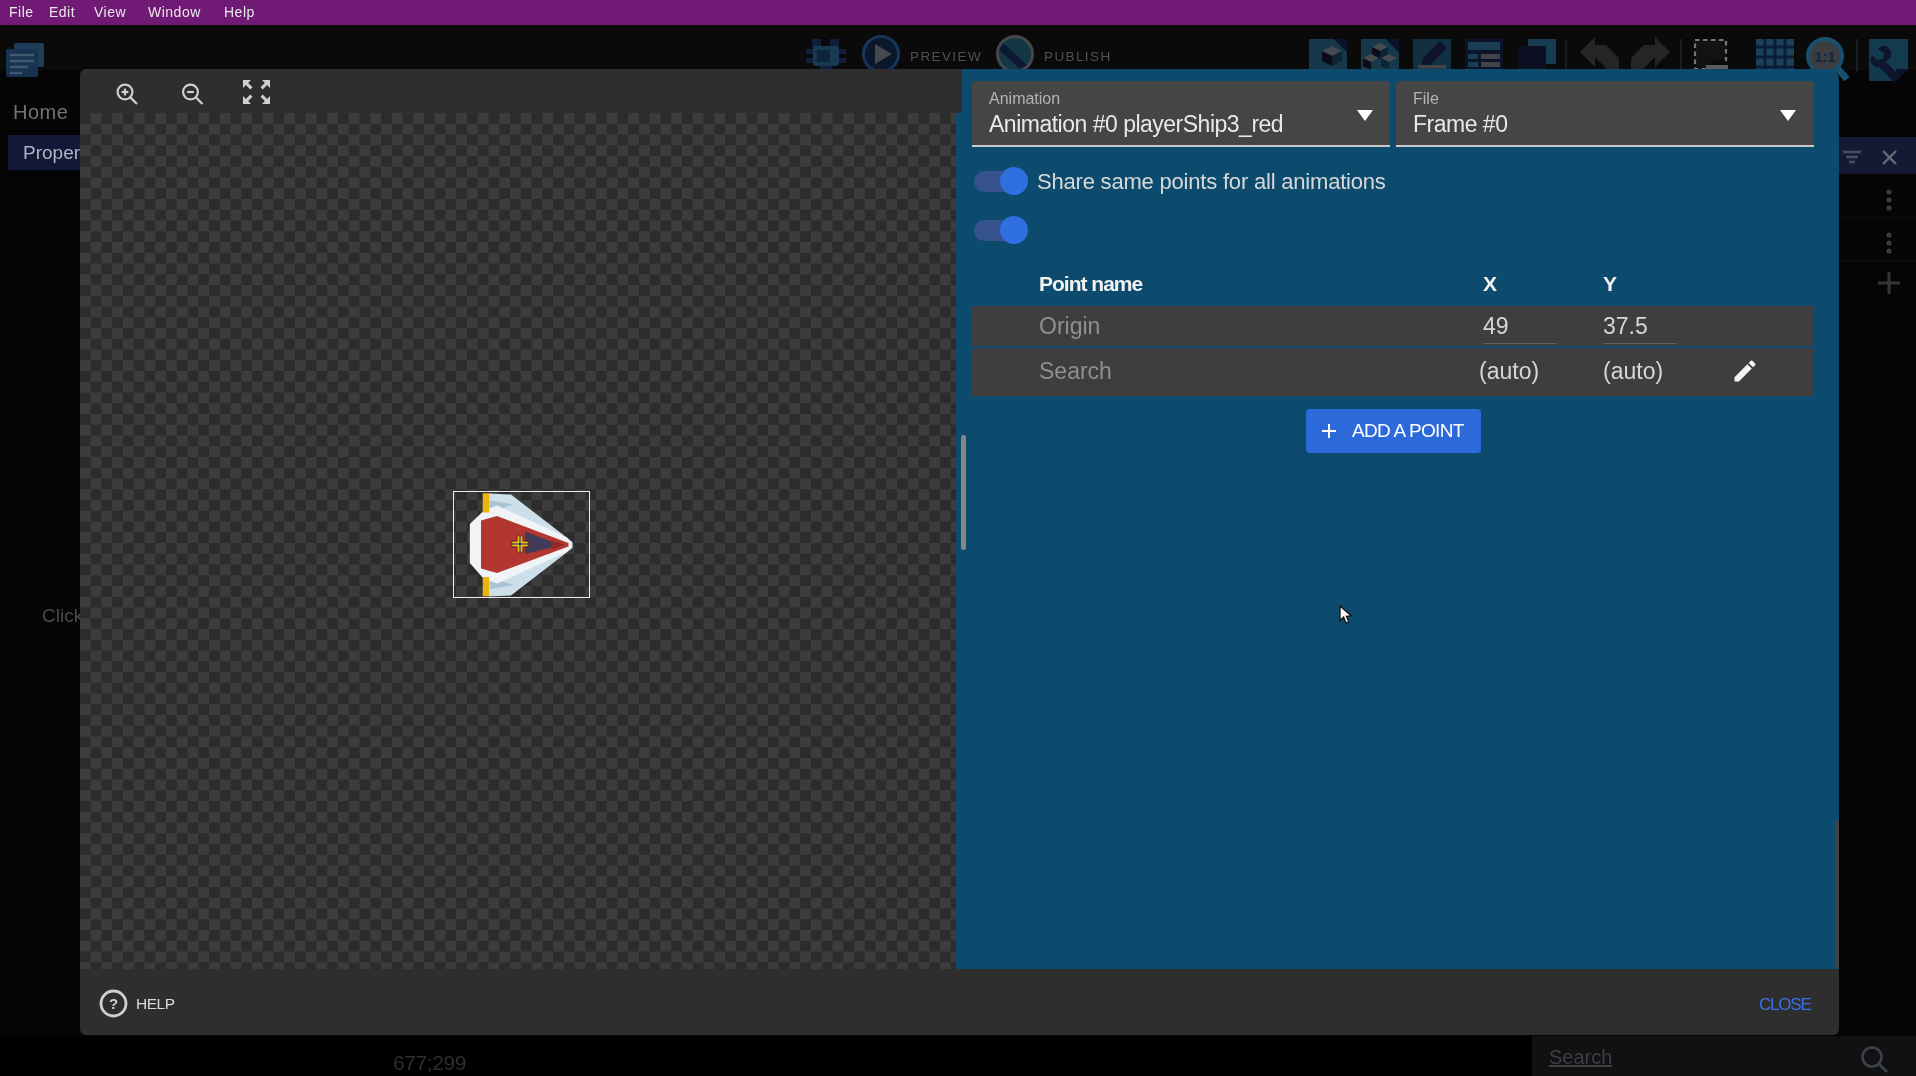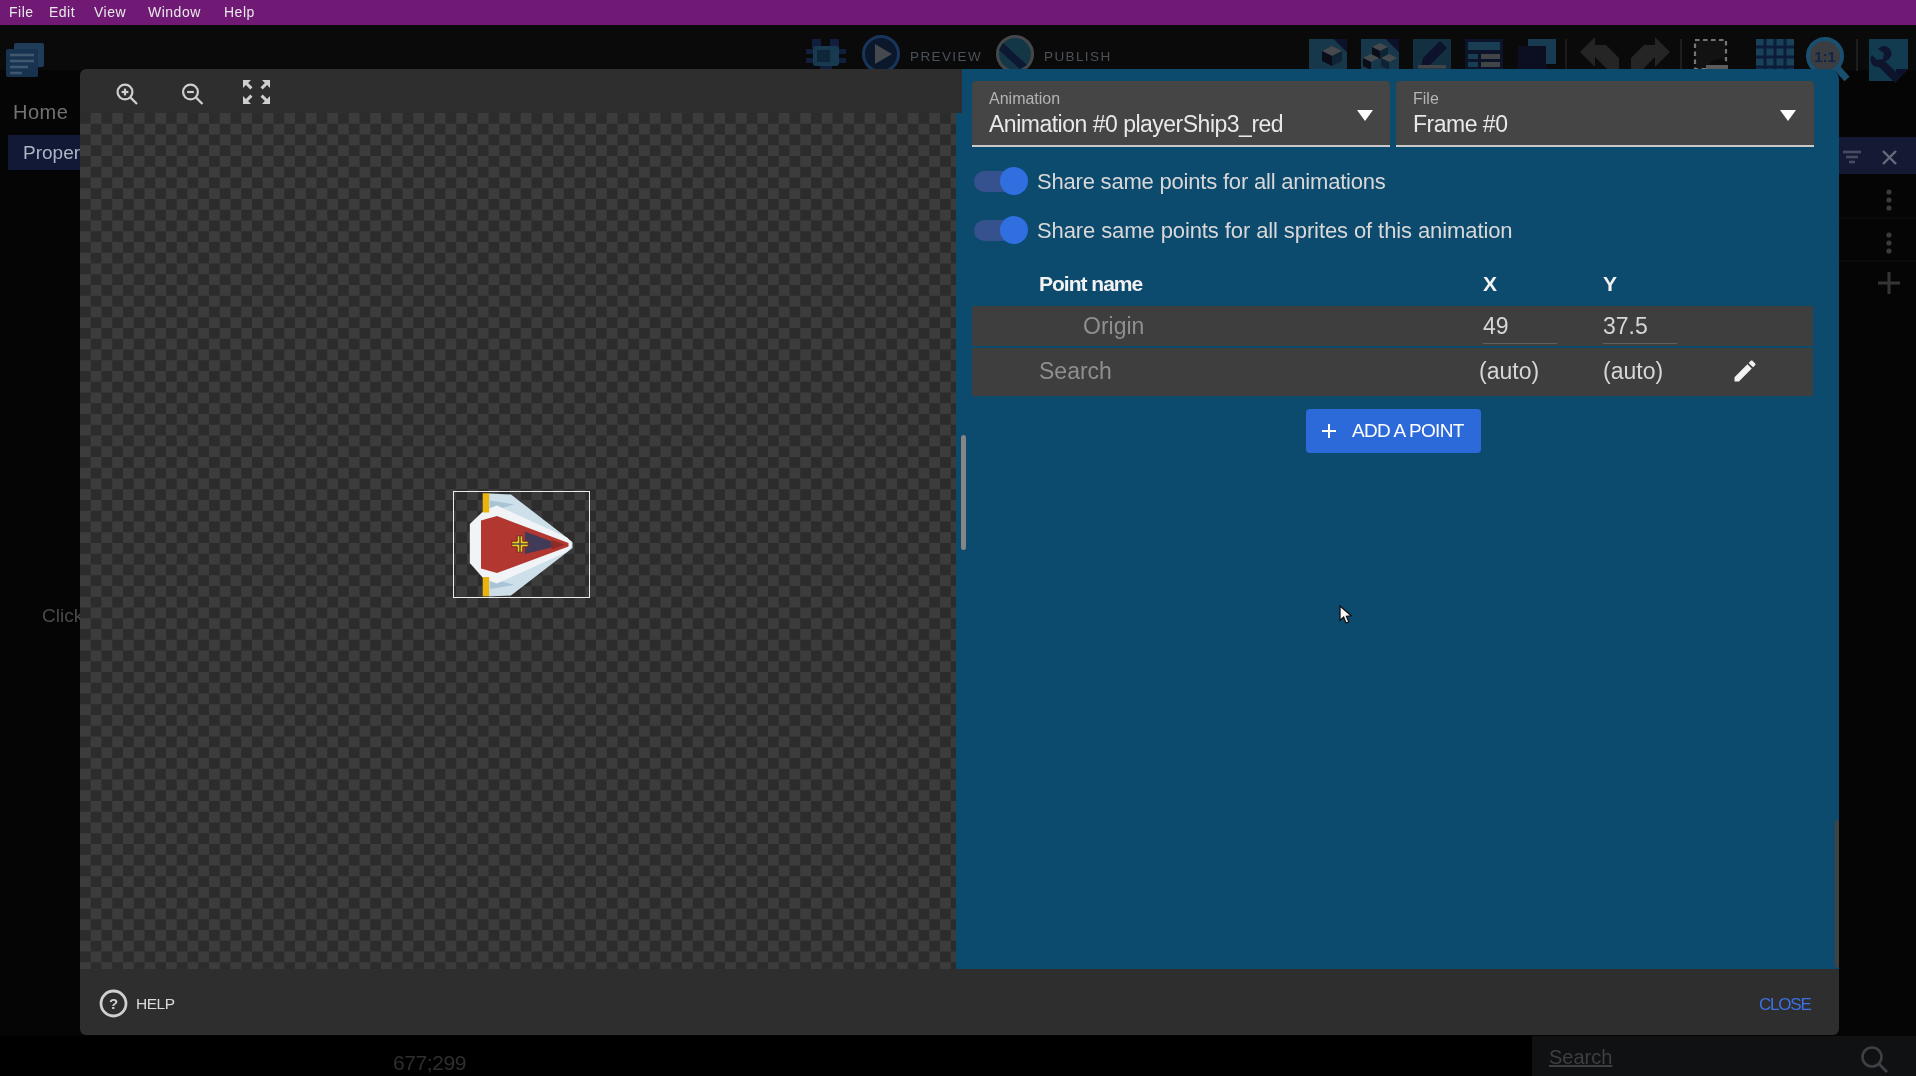--- a/index.html
+++ b/index.html
@@ -302,27 +302,26 @@
 
     <div class="switch" style="left:894px; top:99px;">
       <div class="track"></div>
       <div class="knob"></div>
     </div>
     <div class="swlabel" style="left:957px; top:100px;">Share same points for all animations</div>
     <div class="switch" style="left:894px; top:148px;">
       <div class="track"></div>
       <div class="knob"></div>
     </div>
-    <div class="swlabel" style="left:957px; top:149px; letter-spacing:-0.1px;">Share same points for all sprites of this animation</div>
 
     <div class="th" style="left:959px; top:203px;">Point name</div>
     <div class="th" style="left:1403px; top:203px;">X</div>
     <div class="th" style="left:1523px; top:203px;">Y</div>
     <div class="trow" style="top:237px; height:40px;">
-      <div class="cellname" style="top:7px;margin-left:44px;">Origin</div>
+      <div class="cellname" style="top:7px;">Origin</div>
       <div class="cellval" style="left:511px; top:7px;">49</div>
       <div class="cellval" style="left:631px; top:7px;">37.5</div>
       <div class="vunderline" style="left:511px; top:37px; width:74px;"></div>
       <div class="vunderline" style="left:631px; top:37px; width:74px;"></div>
     </div>
     <div class="trow" style="top:279px; height:48px;">
       <div class="cellname" style="top:10px;">Search</div>
       <div class="cellval" style="left:507px; top:10px;">(auto)</div>
       <div class="cellval" style="left:631px; top:10px;">(auto)</div>
       <svg style="position:absolute; left:759px; top:9px;" width="28" height="28" viewBox="0 0 24 24">

